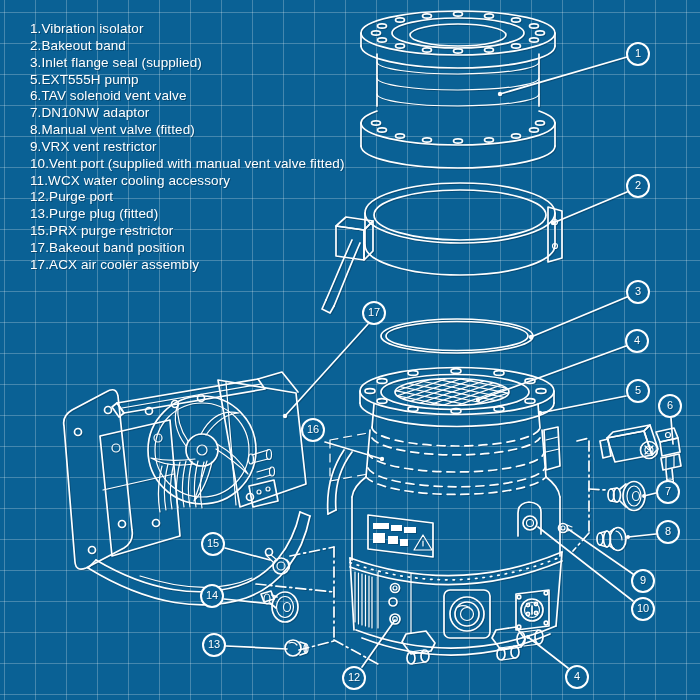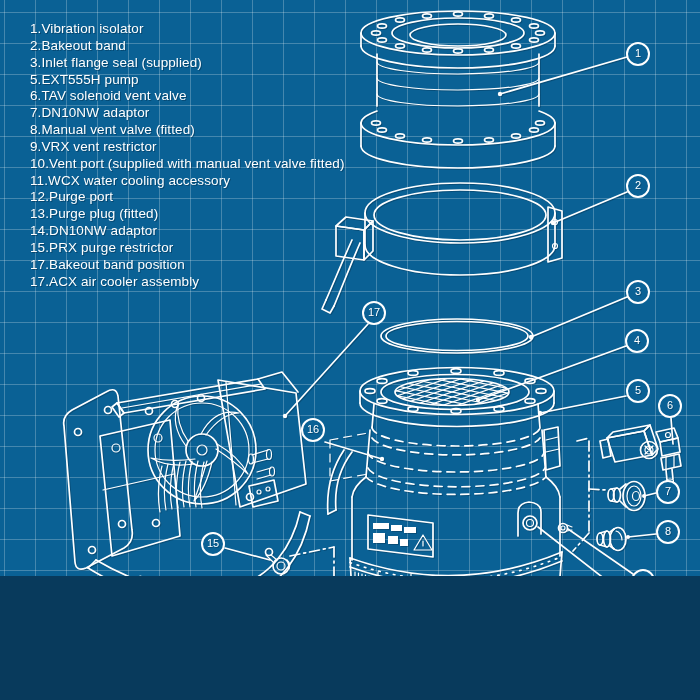--- a/index.html
+++ b/index.html
@@ -1,17 +1,17 @@
 <!DOCTYPE html>
 <html><head>
 <meta charset="utf-8">
 <style>
   html,body{margin:0;padding:0;background:#083a5c;}
   .stage{
-    position:relative;width:700px;height:576px;overflow:hidden;
+    position:relative;width:700px;height:700px;overflow:hidden;
     background-color:#0a6195;
     background-image:
       linear-gradient(rgba(255,255,255,.24) 1px, transparent 1px),
       linear-gradient(90deg, rgba(255,255,255,.24) 1px, transparent 1px);
     background-size:31px 31px;
     background-position:4px 12px;
     font-family:"Liberation Sans", sans-serif;
   }
   .legend{
     position:absolute;left:30px;top:21px;z-index:3;
@@ -46,21 +46,20 @@
     <div>3.Inlet flange seal (supplied)</div>
     <div>5.EXT555H pump</div>
     <div>6.TAV solenoid vent valve</div>
     <div>7.DN10NW adaptor</div>
     <div>8.Manual vent valve (fitted)</div>
     <div>9.VRX vent restrictor</div>
     <div>10.Vent port (supplied with manual vent valve fitted)</div>
     <div>11.WCX water cooling accessory</div>
     <div>12.Purge port</div>
     <div>13.Purge plug (fitted)</div>
-    <div>14.DN10NW adaptor</div>
     <div>15.PRX purge restrictor</div>
     <div>17.Bakeout band position</div>
     <div>17.ACX air cooler assembly</div>
   </div>
 
   <svg class="diagram" width="700" height="700" viewBox="0 0 700 700">
     <defs>
       <clipPath id="meshClip">
           <ellipse cx="452" cy="392" rx="57" ry="13.5"></ellipse>
         </clipPath>

